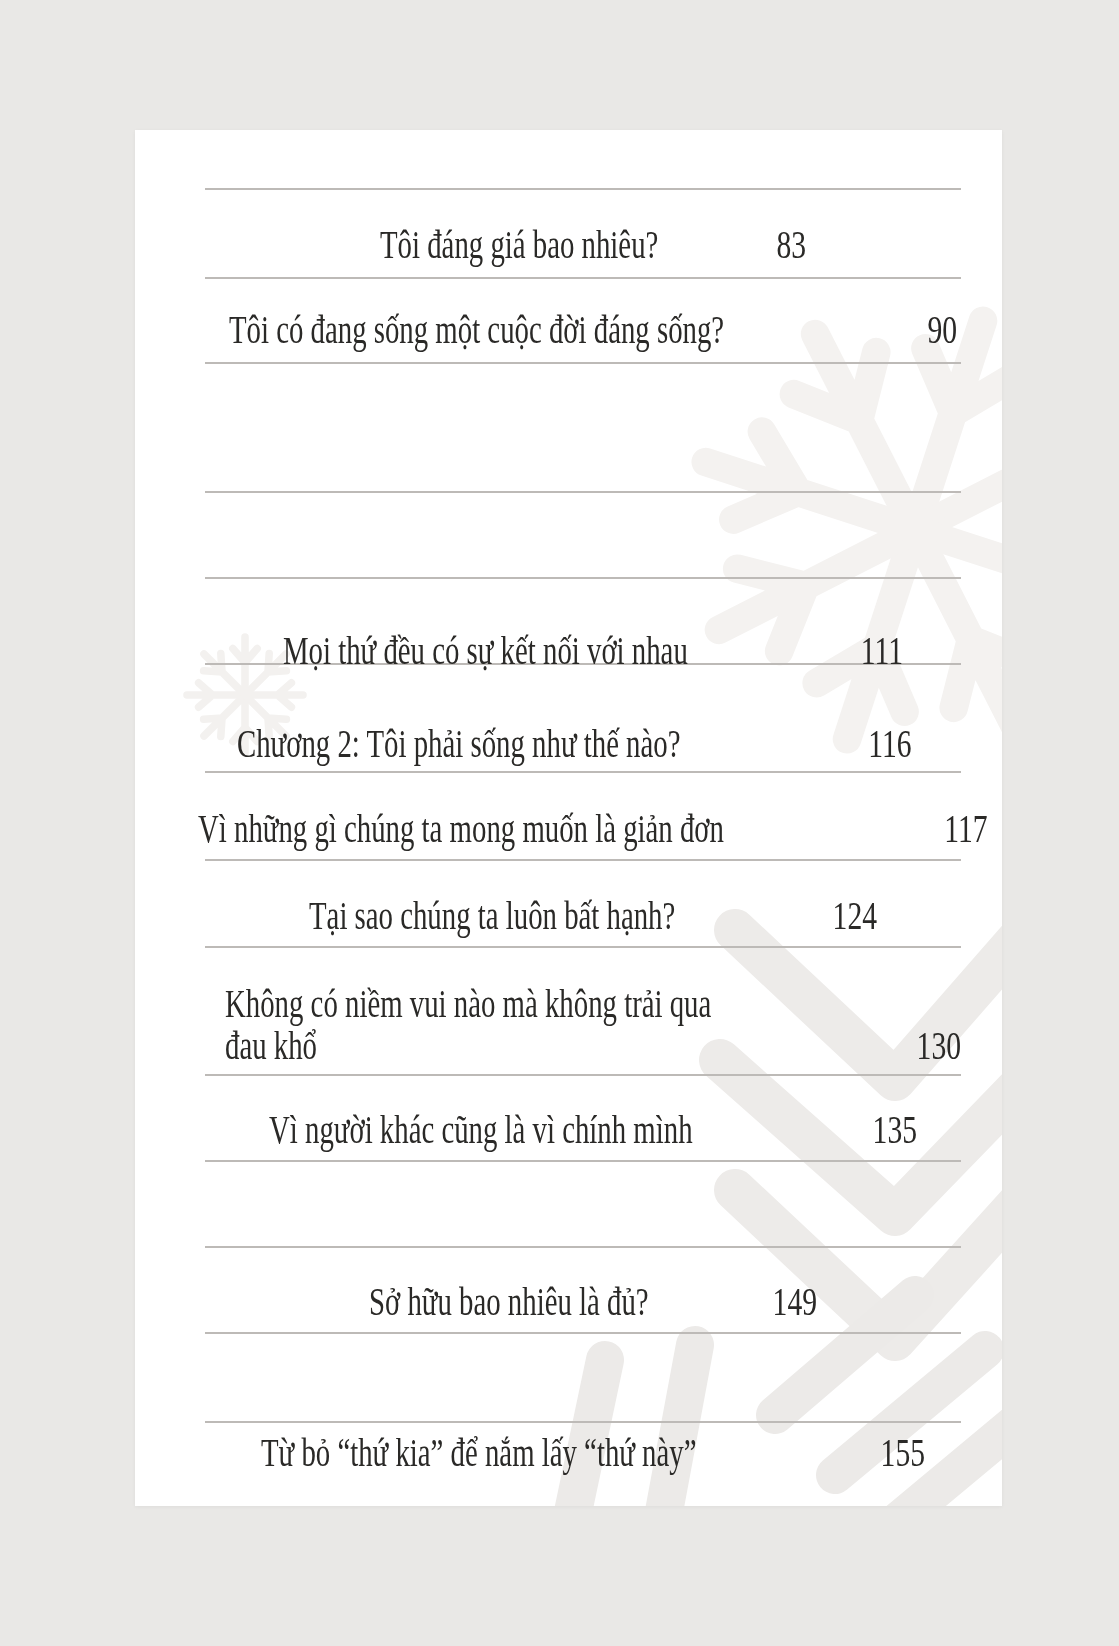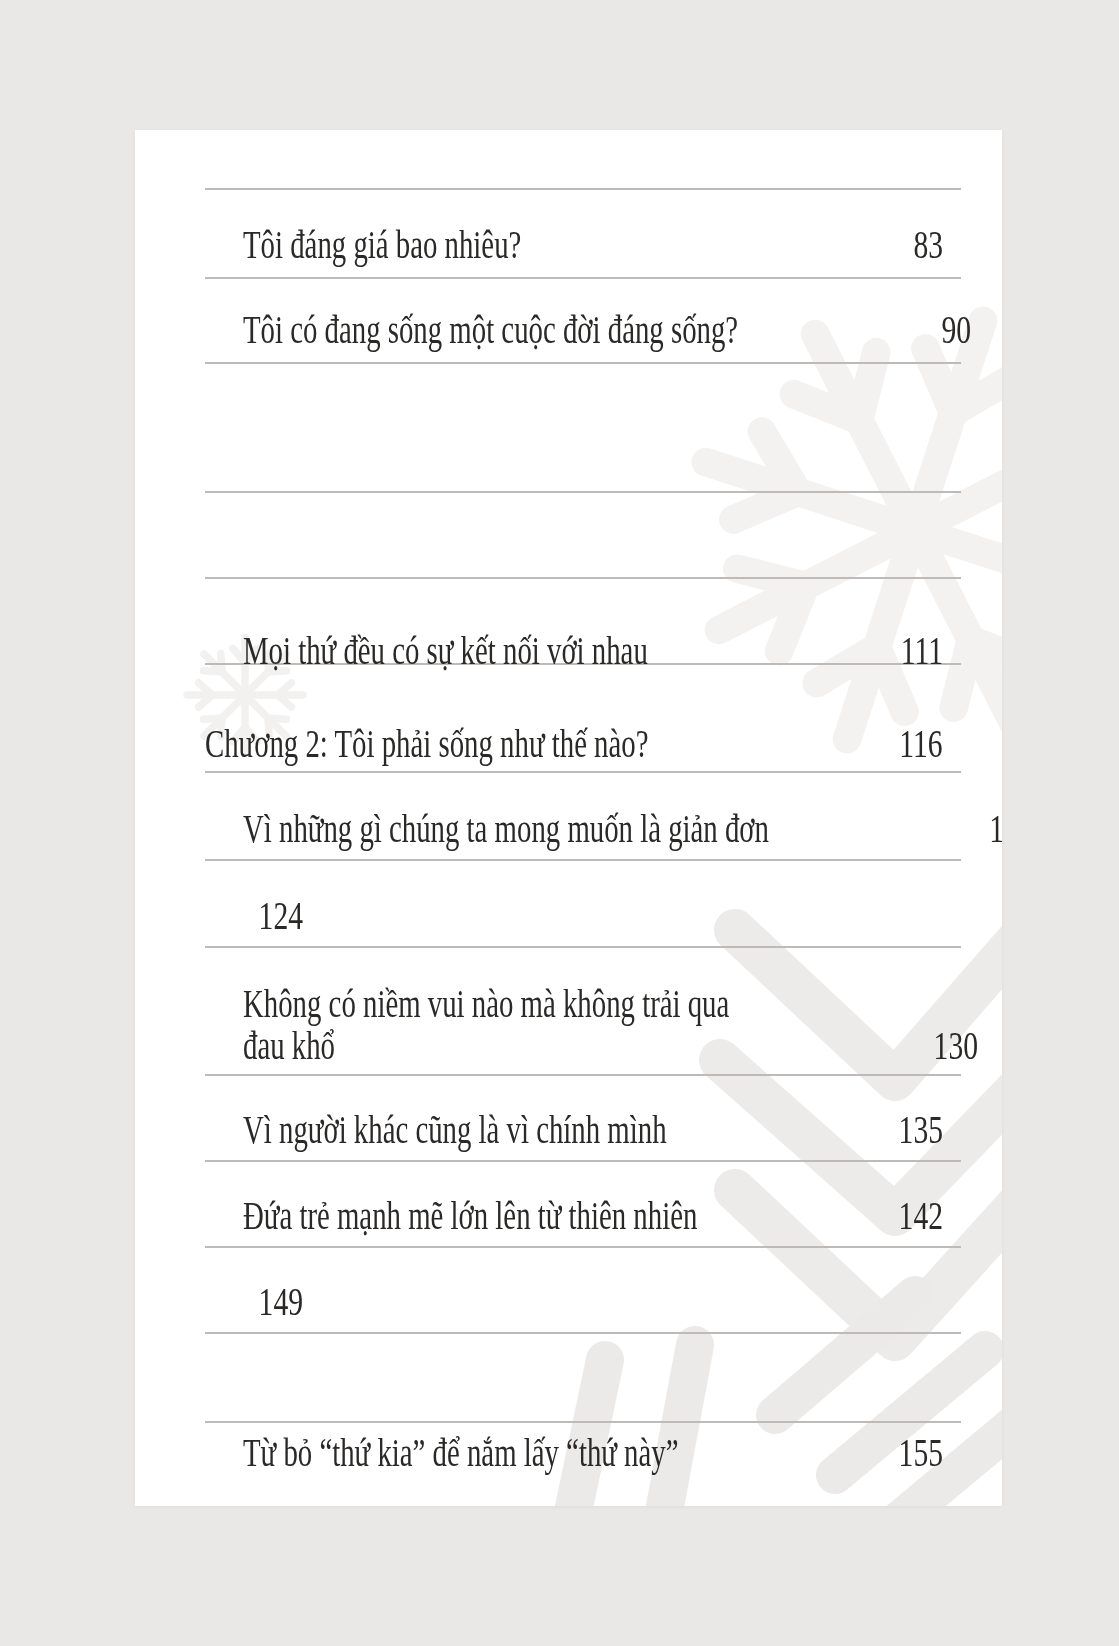--- a/index.html
+++ b/index.html
@@ -16,21 +16,21 @@
     overflow:hidden;
     box-shadow:0 1px 4px rgba(0,0,0,0.05);
   }
   .wm{position:absolute;left:0;top:0;pointer-events:none;}
   .rule{
     position:absolute;left:70px;width:756px;height:2px;
     background:#bdbab7;
   }
   .row{
     position:absolute;left:108px;width:700px;
-    display:flex;justify-content:space-between;align-items:flex-end;
+    display:flex;justify-content:center;align-items:flex-end;
     color:#2a2927;
   }
   .title{display:flex;flex-direction:column;align-items:flex-start;}
   .t{
     display:inline-block;white-space:nowrap;
     font-size:40px;line-height:42px;
     transform:scaleX(0.72);transform-origin:left bottom;
   }
   .num{
     display:inline-block;white-space:nowrap;
@@ -125,46 +125,46 @@
     </div>
 
     <div class="row" style="top:678px">
       <div class="title">
         <span class="t">Vì những gì chúng ta mong muốn là giản đơn</span>
       </div>
       <span class="num">117</span>
     </div>
 
     <div class="row" style="top:765px">
+      <div class="title">
+        <span class="t">Tại sao chúng ta luôn bất hạnh?</span>
+      </div>
       <span class="num">124</span>
     </div>
 
     <div class="row" style="top:853px">
       <div class="title">
         <span class="t">Không có niềm vui nào mà không trải qua</span>
         <span class="t">đau khổ</span>
       </div>
       <span class="num">130</span>
     </div>
 
     <div class="row" style="top:979px">
       <div class="title">
         <span class="t">Vì người khác cũng là vì chính mình</span>
       </div>
       <span class="num">135</span>
     </div>
 
-    <div class="row" style="top:1065px">
-      <div class="title">
-        <span class="t">Đứa trẻ mạnh mẽ lớn lên từ thiên nhiên</span>
-      </div>
-      <span class="num">142</span>
-    </div>
 
     <div class="row" style="top:1151px">
+      <div class="title">
+        <span class="t">Sở hữu bao nhiêu là đủ?</span>
+      </div>
       <span class="num">149</span>
     </div>
 
     <div class="row" style="top:1302px">
       <div class="title">
         <span class="t">Từ bỏ “thứ kia” để nắm lấy “thứ này”</span>
       </div>
       <span class="num">155</span>
     </div>
 

